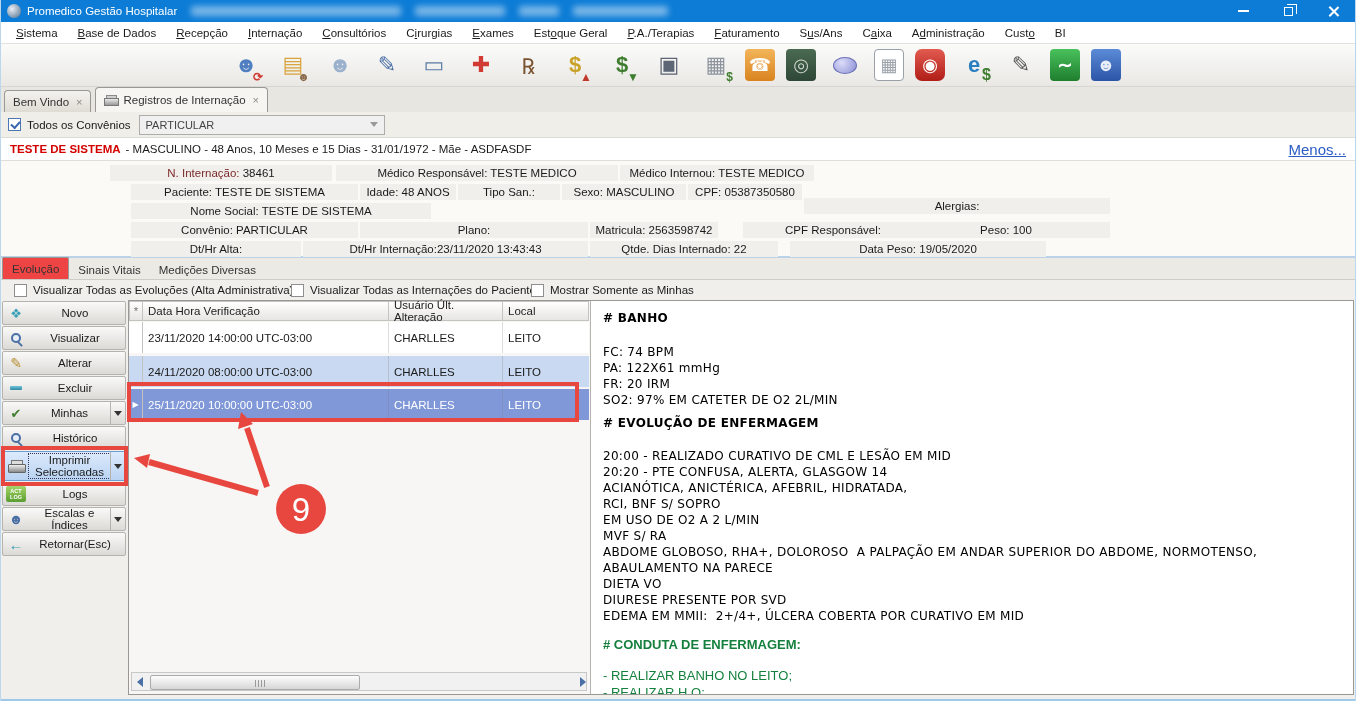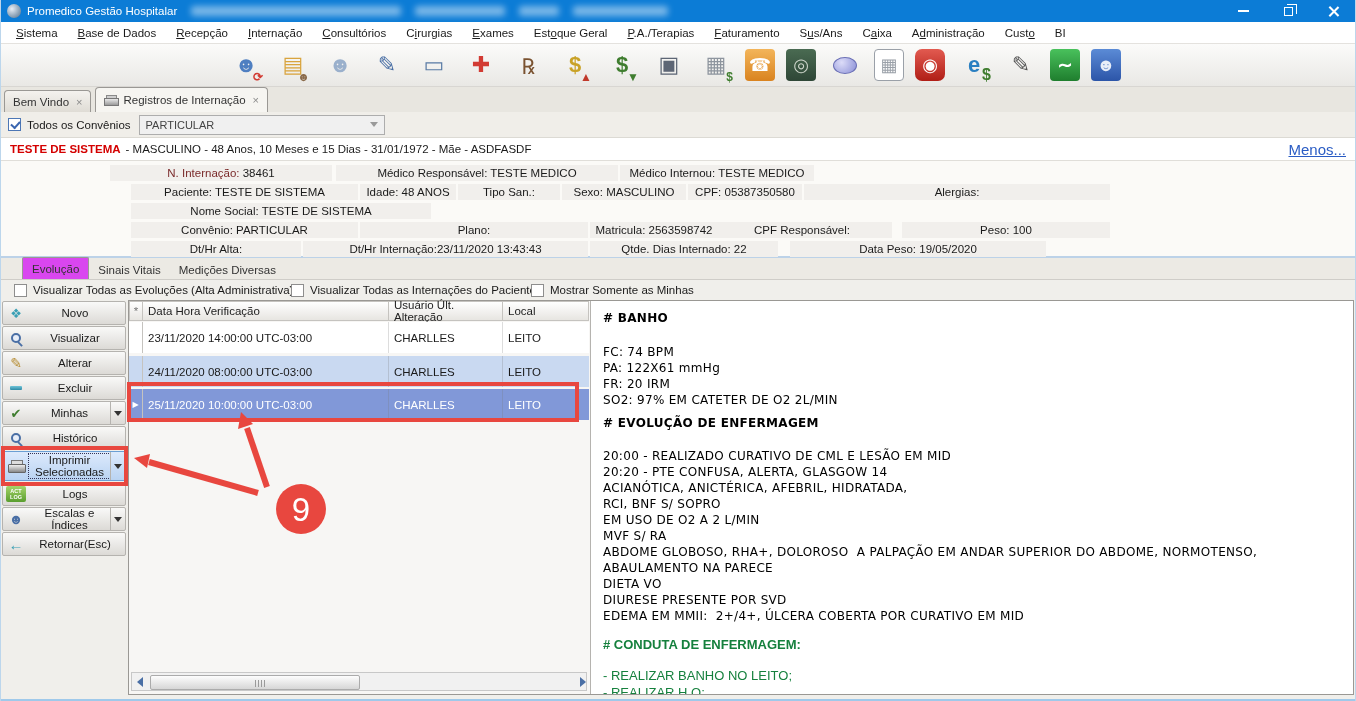--- a/index.html
+++ b/index.html
@@ -60,21 +60,21 @@
 
   
   .ppanel { position:absolute; top:160px; left:0; width:1356px; height:98px; background:#fbfaf7; border-top:1px solid #e0ded9; border-bottom:2px solid #bcd2e8; }
   .semfoto { position:absolute; left:8px; top:5px; width:97px; height:88px; border:1px solid #b8b6b2; background:#f5f4f1; display:flex; align-items:center; justify-content:center; font-size:11.5px; color:#333; }
   .pf { position:absolute; height:16px; line-height:16px; font-size:11.5px; background:#f1efec; padding:0 4px; white-space:nowrap; overflow:hidden;text-align:center; }
   .pl.maroon { color:#7a2a2a; }
 
   
   .subtabs { position:absolute; top:258px; left:0; width:1356px; height:22px; background:#eceae4; display:flex; align-items:flex-end; padding-left:2px; border-bottom:1px solid #cfcdc8; }
   .stab { height:19px; padding:0 9px; font-size:11.5px; display:flex; align-items:center; color:#333; }
-  .stab.active { height:22px; background:#d946ef; border:1px solid #9a9894; border-bottom:none; border-radius:2px 2px 0 0;margin-left:20px; }
+  .stab.active { height:22px; background:#ef4444; border:1px solid #9a9894; border-bottom:none; border-radius:2px 2px 0 0; }
 
   
   .viewrow { position:absolute; top:280px; left:0; width:1356px; height:20px; background:#f0efeb; display:flex; align-items:center; font-size:11.5px; }
   .viewrow .grp { display:flex; align-items:center; position:absolute; }
   .viewrow .grp span { margin-left:6px; }
 
   
   .content { position:absolute; top:300px; left:0; width:1356px; bottom:0; background:#f0efeb; border-bottom:2px solid #9fc9ea; }
   .actions { position:absolute; left:0; top:0; width:128px; bottom:0; padding-top:1px; }
   .abtn { position:relative; width:124px; height:24px; margin:0 0 1px 2px; background:linear-gradient(#f9f9f8,#dcdad6); border:1px solid #b5b3af; border-radius:2px; display:flex; align-items:center; font-size:11.5px; }
@@ -270,28 +270,28 @@
 
   <div class="pf" style="left:110px;top:4px;width:222px"><span class="pl maroon">N. Internação:</span> <span>38461</span></div>
   <div class="pf" style="left:336px;top:4px;width:282px"><span class="pl">Médico Responsável:</span> <span>TESTE MEDICO</span></div>
   <div class="pf" style="left:620px;top:4px;width:194px"><span class="pl">Médico Internou:</span> <span>TESTE MEDICO</span></div>
 
   <div class="pf" style="left:131px;top:23px;width:227px"><span class="pl">Paciente:</span> <span>TESTE DE SISTEMA</span></div>
   <div class="pf" style="left:360px;top:23px;width:96px"><span class="pl">Idade:</span> <span>48 ANOS</span></div>
   <div class="pf" style="left:458px;top:23px;width:102px"><span class="pl">Tipo San.:</span> <span></span></div>
   <div class="pf" style="left:562px;top:23px;width:124px"><span class="pl">Sexo:</span> <span>MASCULINO</span></div>
   <div class="pf" style="left:688px;top:23px;width:114px"><span class="pl">CPF:</span> <span>05387350580</span></div>
-  <div class="pf" style="left:804px;top:23px;width:306px"><span class="pl">Alergias:</span> <span></span></div>
+  <div class="pf" style="left:804px;top:37px;width:306px"><span class="pl">Alergias:</span> <span></span></div>
 
   <div class="pf" style="left:131px;top:42px;width:300px"><span class="pl">Nome Social:</span> <span>TESTE DE SISTEMA</span></div>
 
   <div class="pf" style="left:131px;top:61px;width:227px"><span class="pl">Convênio:</span> <span>PARTICULAR</span></div>
   <div class="pf" style="left:360px;top:61px;width:228px"><span class="pl">Plano:</span> <span></span></div>
   <div class="pf" style="left:590px;top:61px;width:128px"><span class="pl">Matricula:</span> <span>2563598742</span></div>
-  <div class="pf" style="left:712px;top:61px;width:180px"><span class="pl">CPF Responsável:</span> <span></span></div>
+  <div class="pf" style="left:743px;top:61px;width:180px"><span class="pl">CPF Responsável:</span> <span></span></div>
   <div class="pf" style="left:902px;top:61px;width:208px"><span class="pl">Peso:</span> <span>100</span></div>
 
   <div class="pf" style="left:131px;top:80px;width:170px"><span class="pl">Dt/Hr Alta:</span> <span></span></div>
   <div class="pf" style="left:303px;top:80px;width:285px"><span class="pl">Dt/Hr Internação:</span><span>23/11/2020 13:43:43</span></div>
   <div class="pf" style="left:590px;top:80px;width:188px"><span class="pl">Qtde. Dias Internado:</span> <span>22</span></div>
   <div class="pf" style="left:790px;top:80px;width:256px"><span class="pl">Data Peso:</span> <span>19/05/2020</span></div>
 </div>
 
 <div class="subtabs">
   <div class="stab active">Evolução</div>

